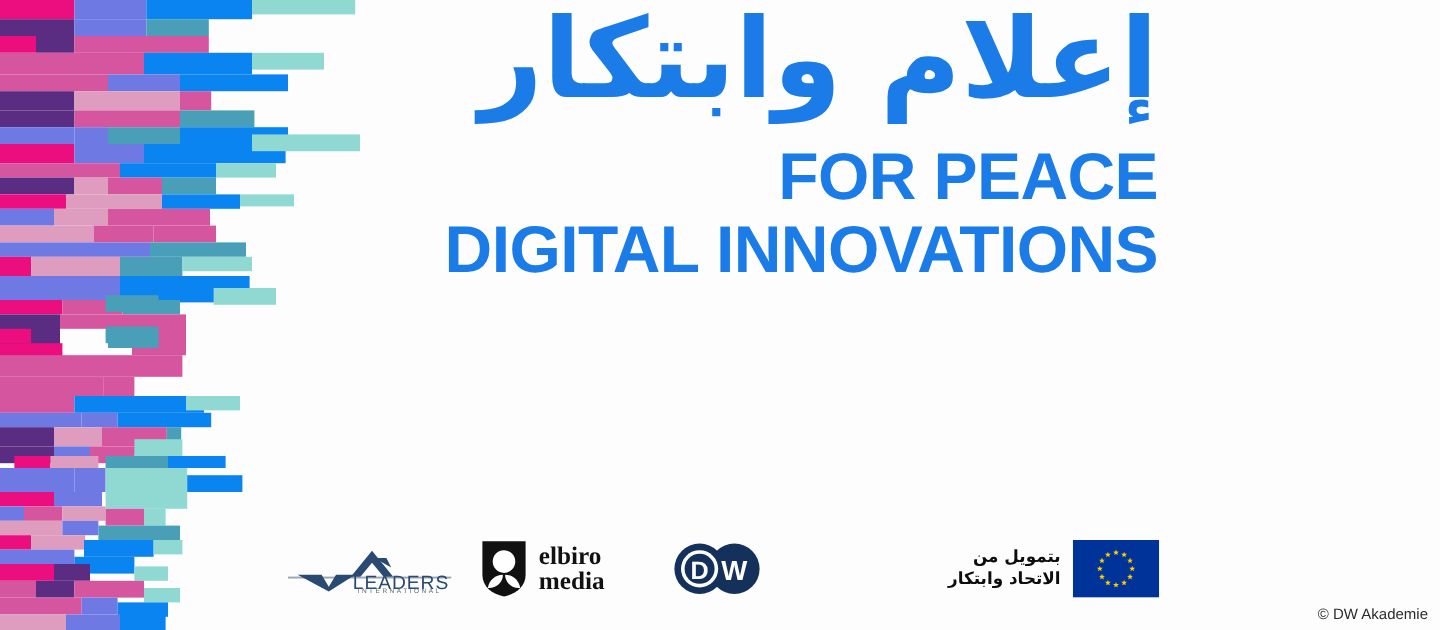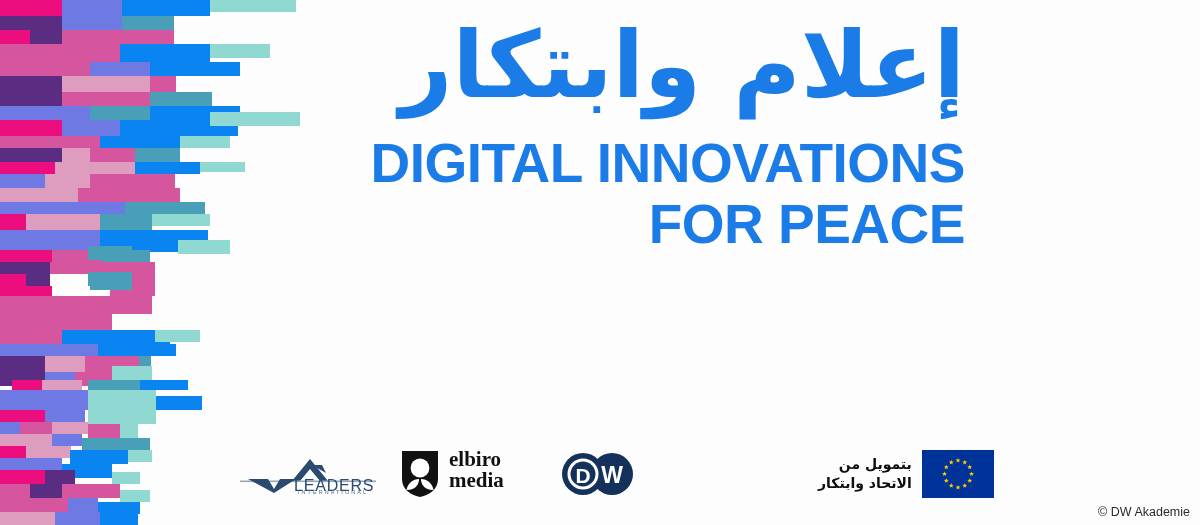--- a/index.html
+++ b/index.html
@@ -47,21 +47,21 @@
   }
   #arabic-title {
     direction: rtl;
     unicode-bidi: bidi-override;
     color: #1b7ce8;
     font-size: 92px;
     font-weight: bold;
     line-height: 1.05;
     letter-spacing: 0px;
     margin: 0;
-    padding-top: 18px;
+    padding-top: 2px;
     font-family: "DejaVu Sans", sans-serif;
     white-space: nowrap;
   }
   #english-title {
     color: #1b7ce8;
     font-size: 55px;
     font-weight: bold;
     line-height: 1.12;
     letter-spacing: -0.5px;
     margin: 0;
@@ -83,21 +83,21 @@
   .logo-slot { display: flex; align-items: center; height: 62px; }
   #slot-leaders   { width: 185px; justify-content: center; }
   #slot-elbiro    { width: 160px; justify-content: flex-start; }
   #slot-dw        { width: 230px; justify-content: flex-start; }
   #slot-eu        { width: 200px; justify-content: flex-start; }
 
   
   #leaders-logo { display: block; }
 
   
-  #elbiro-logo { display: flex; gap: 9px; }
+  #elbiro-logo { display: flex; align-items: center; gap: 9px; }
   #elbiro-wordmark {
     font-family: "Liberation Serif", serif;
     font-weight: bold;
     font-size: 21px;
     line-height: 0.98;
     color: #111111;
   }
   #elbiro-wordmark span { display: block; }
 
   
@@ -115,21 +115,21 @@
   #eu-arabic {
     direction: rtl;
     text-align: right;
     font-family: "DejaVu Sans", sans-serif;
     font-weight: bold;
     font-size: 14px;
     line-height: 1.35;
     color: #0d0d0d;
     white-space: nowrap;
   }
-  #eu-arabic span { display: block; margin-left: 28px; }
+  #eu-arabic span { display: block; }
 
   
   #credit {
     position: absolute;
     right: 10px;
     bottom: 6px;
     font-family: "Liberation Sans", sans-serif;
     font-size: 12.5px;
     color: #2b2b2b;
     white-space: nowrap;
@@ -269,22 +269,22 @@
       <div class="bar" style="left: 68px; top: 498px; width: 30px; height: 14px; background: rgb(111, 121, 227);"></div>
       <div class="bar" style="left: 98px; top: 502px; width: 42px; height: 12px; background: rgb(10, 132, 240);"></div>
       <div class="bar" style="left: 0px; top: 512px; width: 55px; height: 13px; background: rgb(222, 157, 190);"></div>
       <div class="bar" style="left: 55px; top: 512px; width: 45px; height: 13px; background: rgb(111, 121, 227);"></div>
       <div class="bar" style="left: 100px; top: 512px; width: 38px; height: 13px; background: rgb(10, 132, 240);"></div>
     </div>
 
   <div id="headline-block">
     <div id="arabic-title">إعلام وابتكار</div>
     <div id="english-title">
+      <span class="ln">FOR PEACE</span>
       <span class="ln">DIGITAL INNOVATIONS</span>
-      <span class="ln">FOR PEACE</span>
     </div>
   </div>
 
   <div id="logo-strip">
 
     <div class="logo-slot" id="slot-leaders">
       <svg id="leaders-logo" width="148" height="42" viewBox="0 0 148 42">
 
         <path d="M58 28 L76 6 L94 28 L86 28 L76 16 L66 28 Z" fill="#2b4a72"></path>
         <path d="M78 12 L88 12 L92 20 Z" fill="#2b4a72"></path>

